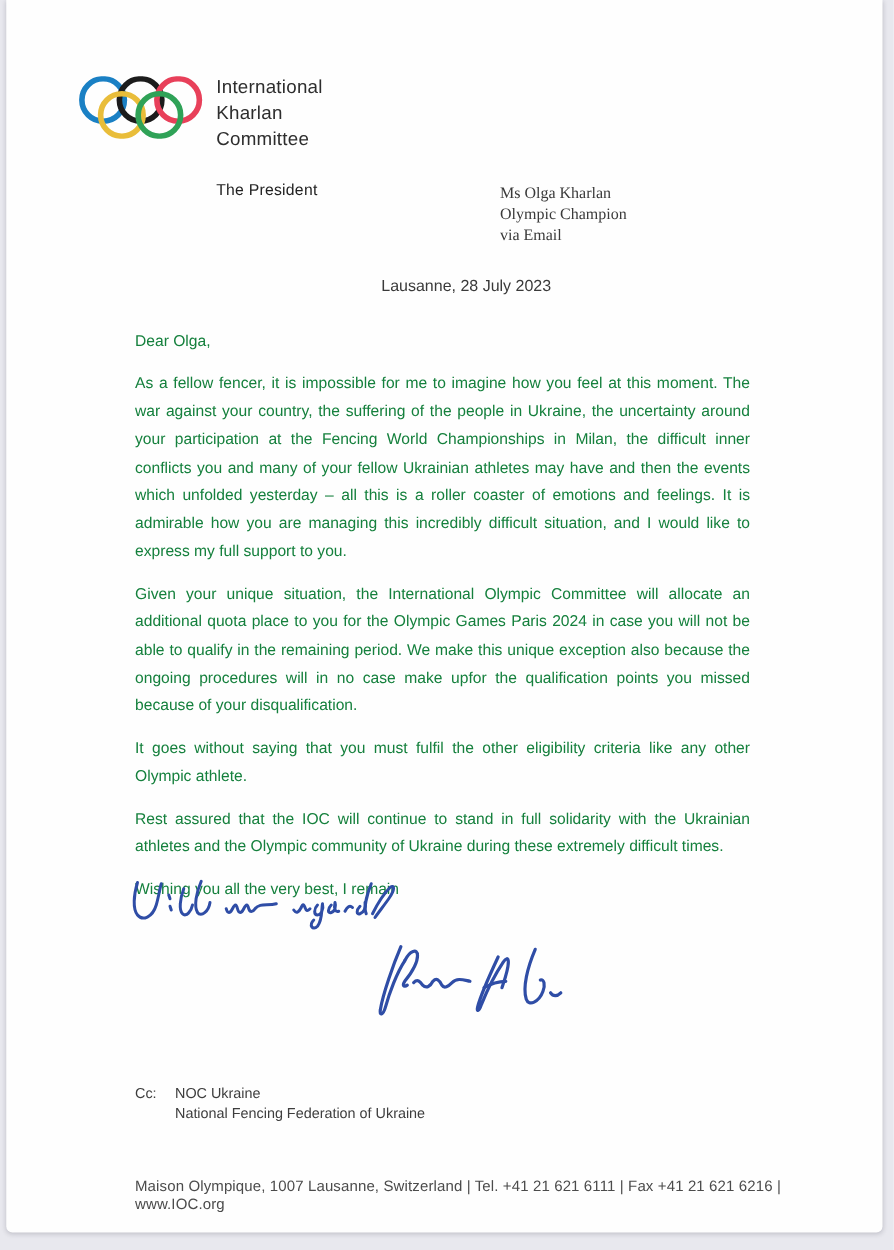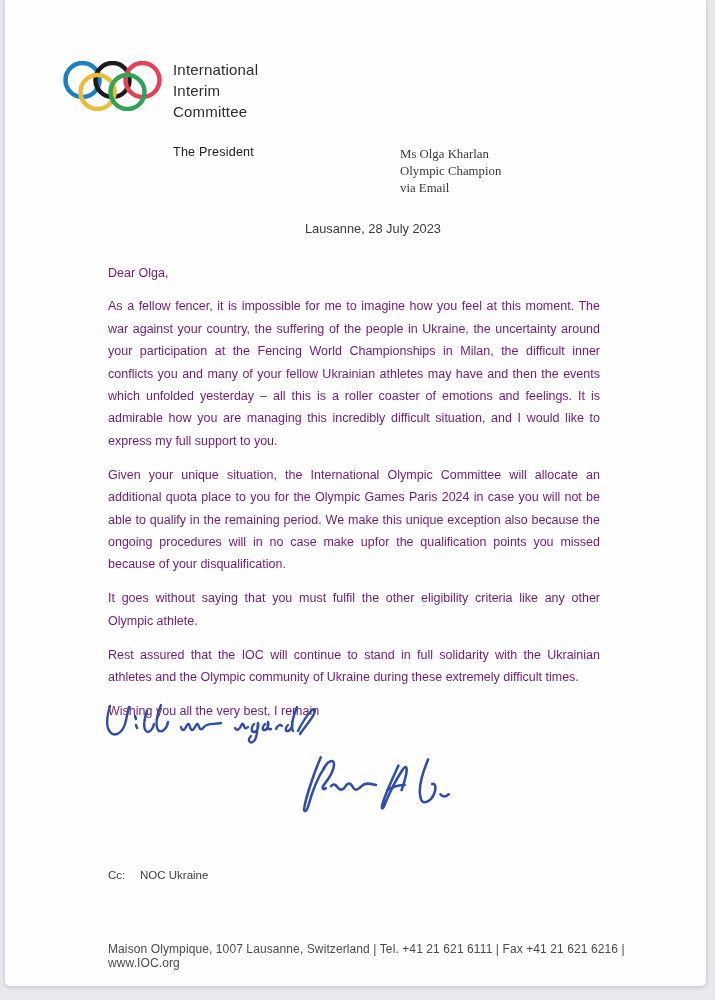--- a/index.html
+++ b/index.html
@@ -30,21 +30,21 @@
     position:absolute;left:395px;top:146px;
     font-size:12.8px;line-height:17px;color:#3a3a3a;font-family:Liberation Serif, serif;
   }
   .dateline{
     position:absolute;left:300px;top:221px;width:294px;
     text-align:left;font-size:12.8px;color:#3a3a3a;
   }
   
   .body-col{
     position:absolute;left:103px;top:262px;width:492px;
-    font-size:12.5px;line-height:22.4px;color:#701a75;
+    font-size:12.5px;line-height:22.4px;color:#15803d;
   }
   .body-col p{margin:0 0 11.5px 0;text-align:justify;}
   .body-col p.salutation{text-align:left;margin-bottom:11px;}
   .body-col p.no-justify{text-align:left;}
   
   .hand-regards{position:absolute;left:93px;top:700px;}
   .hand-signature{position:absolute;left:285px;top:750px;}
   .hand-regards svg,.hand-signature svg{display:block;}
   
   .cc{
@@ -69,21 +69,21 @@
       <circle cx="40" cy="38" r="34" stroke="#1a80c4"></circle>
       <circle cx="100" cy="38" r="34" stroke="#1c1c1c"></circle>
       <circle cx="160" cy="38" r="34" stroke="#e8405a"></circle>
       <circle cx="70" cy="62" r="34" stroke="#e9bd3a"></circle>
       <circle cx="130" cy="62" r="34" stroke="#2fa257"></circle>
     </svg>
   </div>
 
   <div class="org">
     <div>International</div>
-    <div>Interim</div>
+    <div>Kharlan</div>
     <div>Committee</div>
   </div>
   <div class="president">The President</div>
 
   <div class="recipient">
     <div>Ms Olga Kharlan</div>
     <div>Olympic Champion</div>
     <div>via Email</div>
   </div>
 
@@ -129,18 +129,19 @@
         <path d="M135,9 C129,23 125,39 128,48 C130,54 138,50 141,42 C143,37 142,32 139,33"></path>
         <path d="M147,43 C149,46 152,46 155,43"></path>
       </g>
     </svg>
   </div>
 
   <div class="cc">
     <div class="cc-label">Cc:</div>
     <div>
       <div>NOC Ukraine</div>
+      <div>National Fencing Federation of Ukraine</div>
     </div>
   </div>
 
   <div class="footer">Maison Olympique, 1007 Lausanne, Switzerland | Tel. +41 21 621 6111 | Fax +41 21 621 6216 | www.IOC.org</div>
 
 </div>
 
 </body></html>

